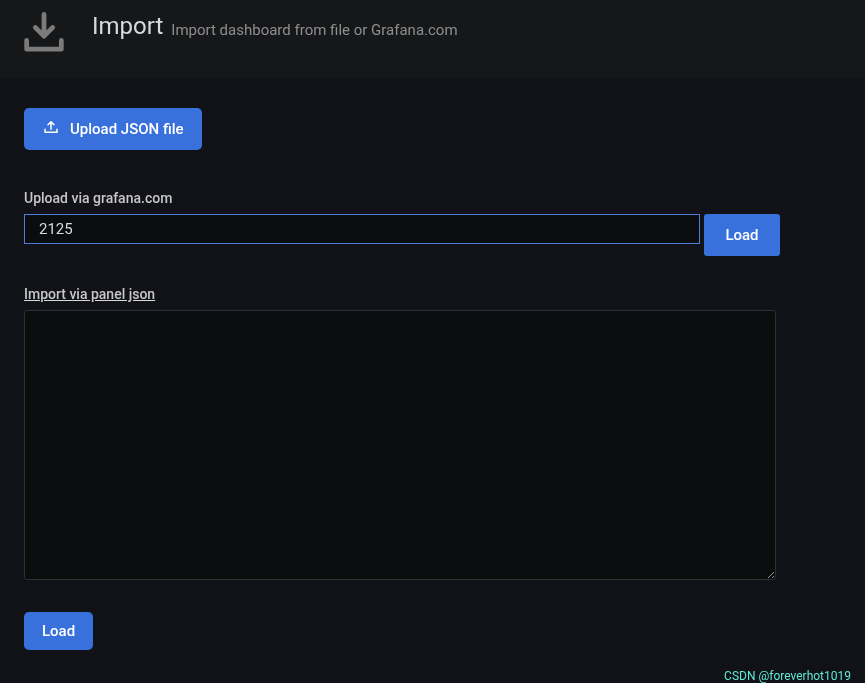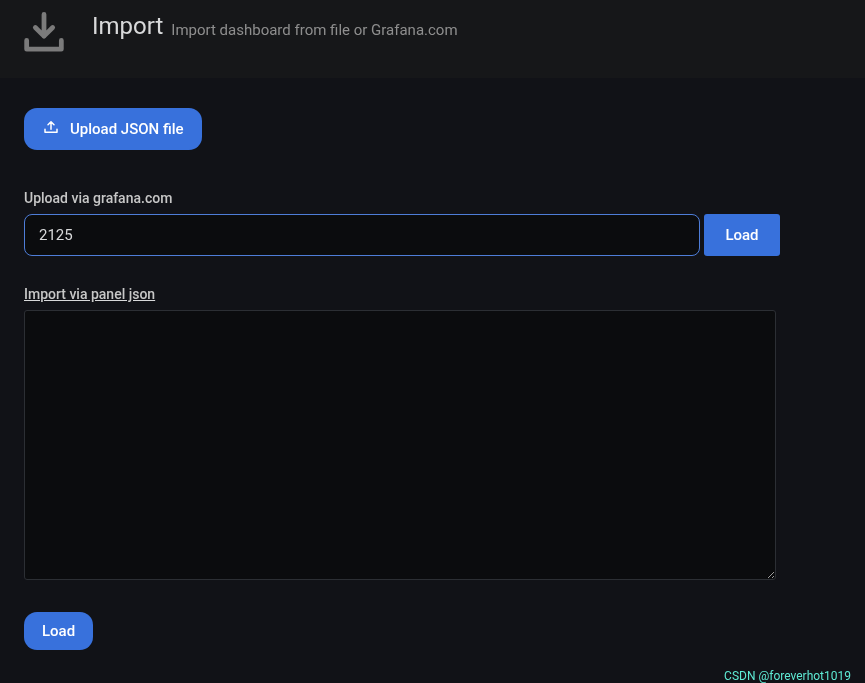--- a/index.html
+++ b/index.html
@@ -60,21 +60,21 @@
     .btn {
       display: inline-flex;
       align-items: center;
       gap: 10px;
       background-color: #3871dc;
       color: #ffffff;
       border: none;
       padding: 10px 18px;
       font-size: 15px;
       font-weight: 500;
-      border-radius: 13px;
+      border-radius: 5px;
       cursor: pointer;
       font-family: inherit;
     }
     .btn-icon svg {
       width: 18px;
       height: 18px;
     }
     .form-group {
       margin-top: 40px;
     }
@@ -92,24 +92,24 @@
     .input-row {
       display: flex;
       gap: 0;
     }
     .text-input {
       background-color: #0b0c0e;
       border: 1px solid #4e7dd8;
       color: #d8d9da;
       font-size: 15px;
       padding: 10px 14px;
-      border-radius: 8px;
+      border-radius: 0;
       font-family: inherit;
       width: 676px;
-      height: 42px;
+      height: 30px;
       outline: none;
     }
     .load-btn-inline {
       margin-left: 4px;
       background-color: #3871dc;
       color: #ffffff;
       border: none;
       padding: 0 20px;
       font-size: 15px;
       font-weight: 500;

